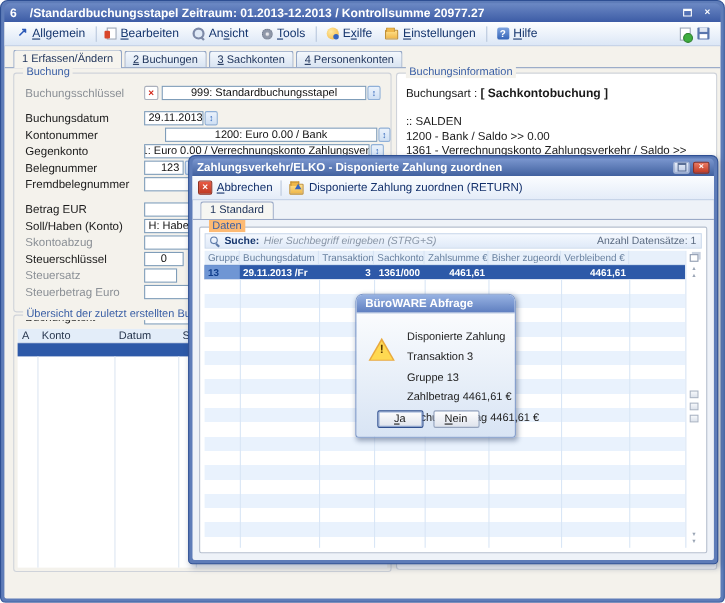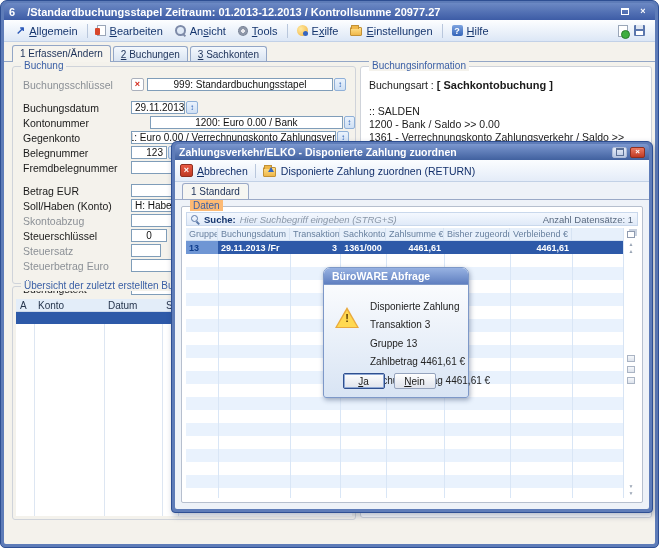--- a/index.html
+++ b/index.html
@@ -213,20 +213,21 @@
       <span class="mright">
         <span class="i-newdoc"></span>
         <span class="i-save"></span>
       </span>
     </div>
 
     <div class="tabrow">
       <span class="tab active"><span>1</span> <span>Erfassen/Ändern</span></span>
       <span class="tab"><span class="u">2</span> <span>Buchungen</span></span>
       <span class="tab"><span class="u">3</span> <span>Sachkonten</span></span>
+      <span class="tab"><span class="u">4</span> <span>Personenkonten</span></span>
     </div>
 
     <div class="content">
 
       <div class="gb gb-buchung">
         <span class="gb-label">Buchung</span>
         <div style="padding-top:10px;">
           <div class="frow dis">
             <span class="flabel">Buchungsschlüssel</span>
             <span class="redx">×</span>

